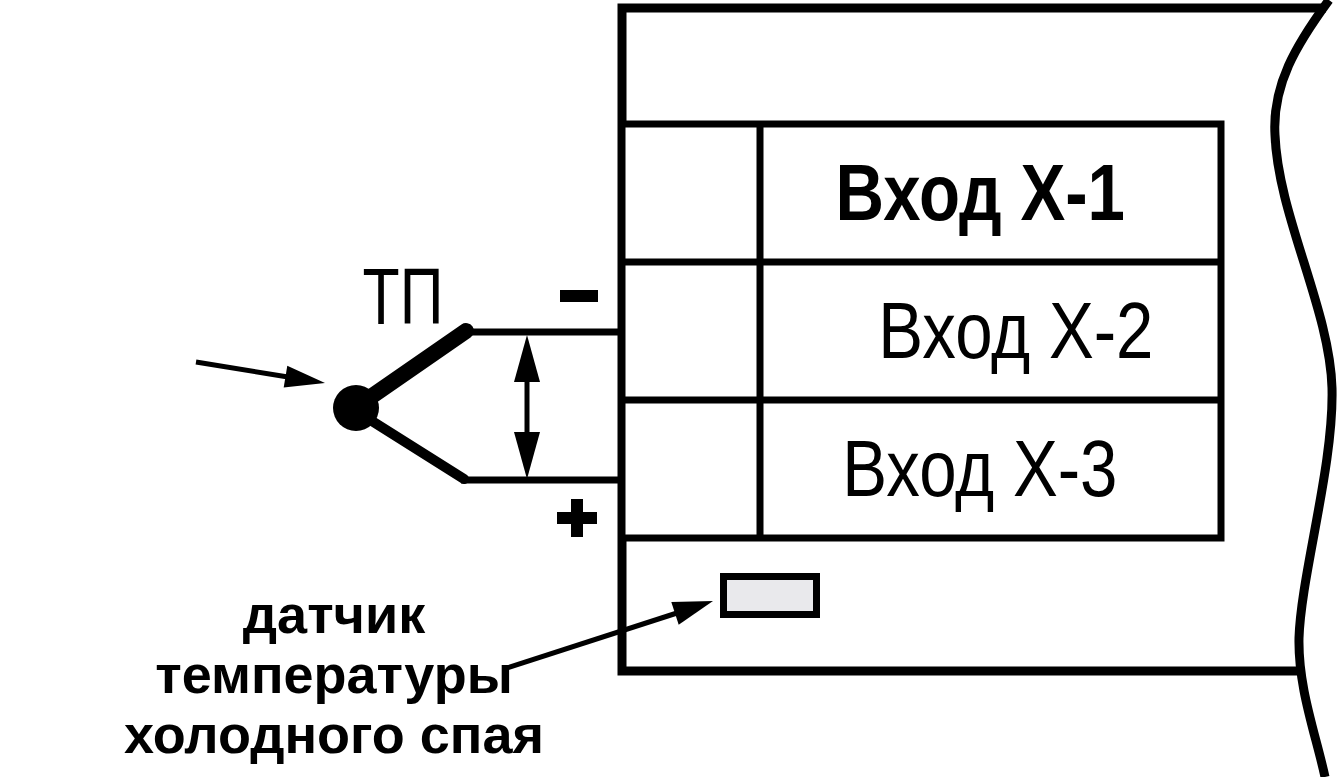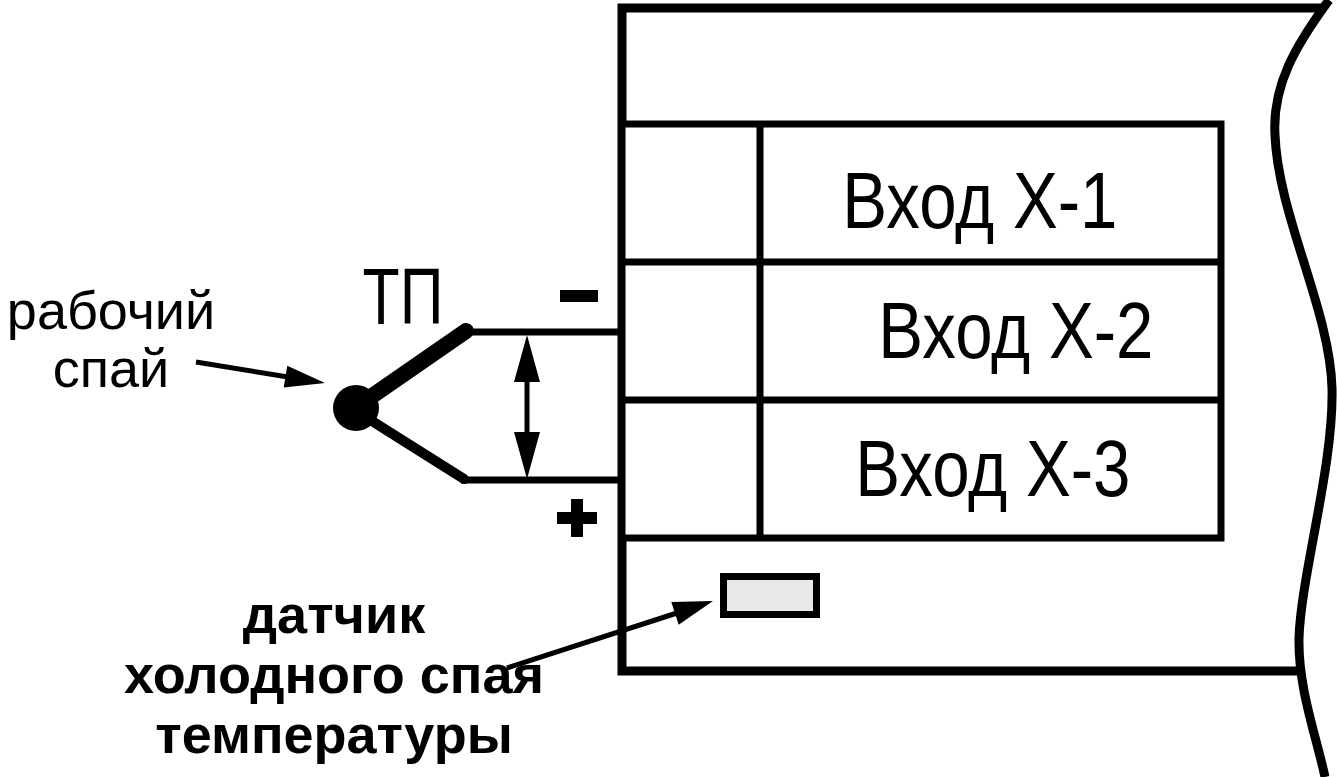--- a/index.html
+++ b/index.html
@@ -62,23 +62,23 @@
     align-items: center;
     justify-content: center;
     font-size: 80px;
   }
   .input-row-label > span {
     display: inline-block;
     transform: scaleX(0.84);
     transform-origin: 50% 50%;
     white-space: nowrap;
   }
-  .row-1 { top: 135px; }
+  .row-1 { top: 127px; font-weight: bold; }
   .row-2 { top: 265px; padding-left: 36px; }
-  .row-3 { top: 403px; padding-left: 13px; }
+  .row-3 { top: 403px; }
   .minus-sign {
     position: absolute;
     left: 560px;
     top: 290px;
     width: 38px;
     height: 12px;
     background: #000000;
   }
   .plus-sign {
     position: absolute;
@@ -158,24 +158,20 @@
   <div class="input-row-label row-1">
     <span>Вход Х-1</span>
   </div>
   <div class="input-row-label row-2">
     <span>Вход Х-2</span>
   </div>
   <div class="input-row-label row-3">
     <span>Вход Х-3</span>
   </div>
 
-  <div class="label annot working-junction-label">
-    <div>рабочий</div>
-    <div>спай</div>
-  </div>
 
   <div class="label annot cold-junction-label">
     <div>датчик</div>
+    <div>температуры</div>
     <div>холодного спая</div>
-    <div>температуры</div>
   </div>
 
 </div>
 
 </body></html>

